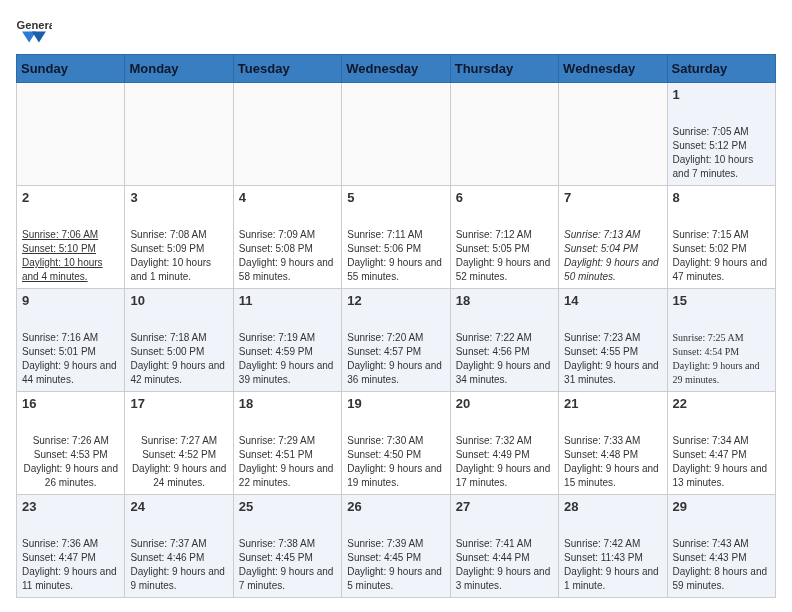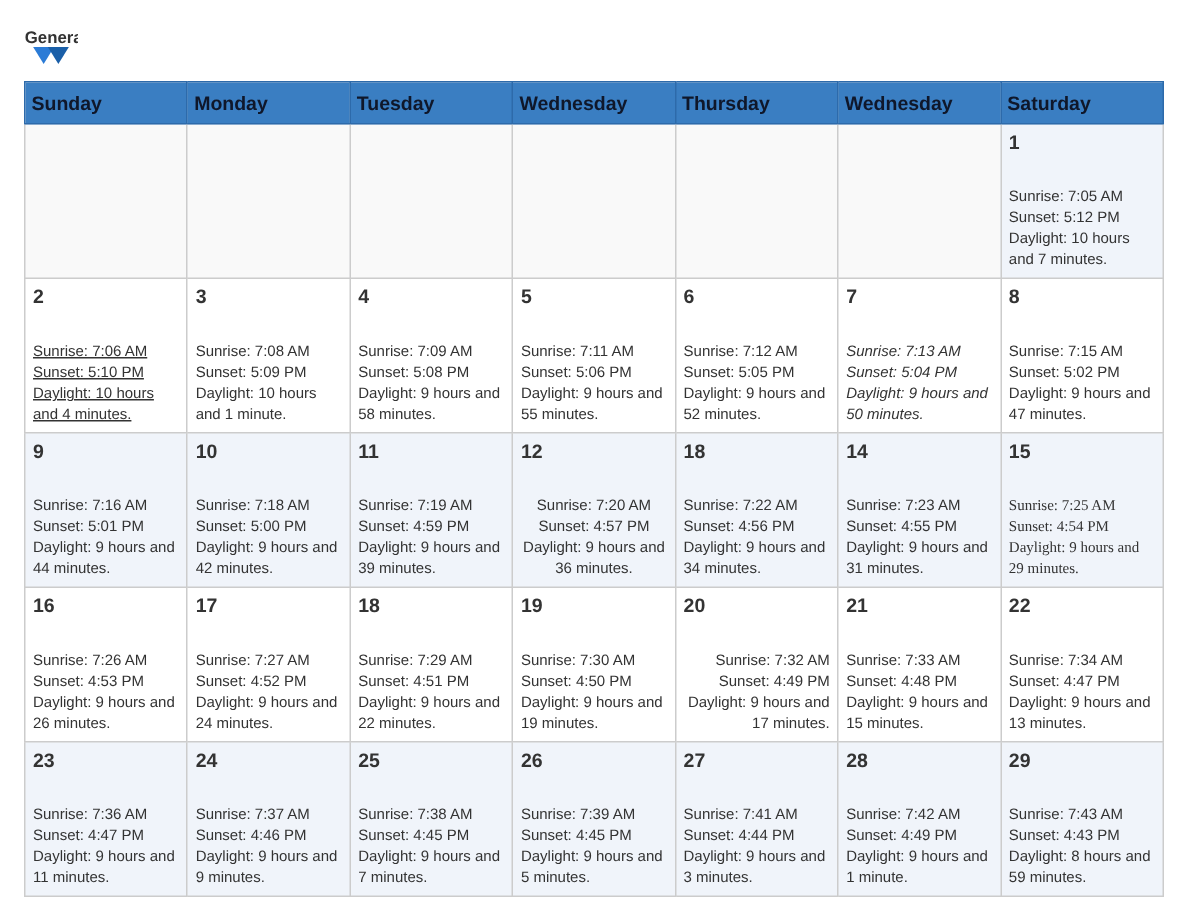--- a/index.html
+++ b/index.html
@@ -193,21 +193,21 @@
 Daylight: 9 hours and 42 minutes.</div>
         </td>
         <td>
           <span class="day-number">11</span>
           <div class="day-info" style="white-space: pre-line;">Sunrise: 7:19 AM
 Sunset: 4:59 PM
 Daylight: 9 hours and 39 minutes.</div>
         </td>
         <td>
           <span class="day-number">12</span>
-          <div class="day-info" style="white-space: pre-line; text-align: center;">Sunrise: 7:20 AM
+          <div class="day-info" style="white-space: pre-line;">Sunrise: 7:20 AM
 Sunset: 4:57 PM
 Daylight: 9 hours and 36 minutes.</div>
         </td>
         <td>
           <span class="day-number">18</span>
           <div class="day-info" style="white-space: pre-line;">Sunrise: 7:22 AM
 Sunset: 4:56 PM
 Daylight: 9 hours and 34 minutes.</div>
         </td>
         <td>
@@ -219,45 +219,45 @@
         <td>
           <span class="day-number">15</span>
           <div class="day-info" style="white-space: pre-line; font-family: Liberation Serif, serif;">Sunrise: 7:25 AM
 Sunset: 4:54 PM
 Daylight: 9 hours and 29 minutes.</div>
         </td>
       </tr>
       <tr>
         <td>
           <span class="day-number">16</span>
-          <div class="day-info" style="white-space: pre-line;">Sunrise: 7:26 AM
+          <div class="day-info" style="white-space: pre-line; text-align: center;">Sunrise: 7:26 AM
 Sunset: 4:53 PM
 Daylight: 9 hours and 26 minutes.</div>
         </td>
         <td>
           <span class="day-number">17</span>
-          <div class="day-info" style="white-space: pre-line;">Sunrise: 7:27 AM
+          <div class="day-info" style="white-space: pre-line; text-align: center;">Sunrise: 7:27 AM
 Sunset: 4:52 PM
 Daylight: 9 hours and 24 minutes.</div>
         </td>
         <td>
           <span class="day-number">18</span>
           <div class="day-info" style="white-space: pre-line;">Sunrise: 7:29 AM
 Sunset: 4:51 PM
 Daylight: 9 hours and 22 minutes.</div>
         </td>
         <td>
           <span class="day-number">19</span>
           <div class="day-info" style="white-space: pre-line;">Sunrise: 7:30 AM
 Sunset: 4:50 PM
 Daylight: 9 hours and 19 minutes.</div>
         </td>
         <td>
           <span class="day-number">20</span>
-          <div class="day-info" style="white-space: pre-line; text-align: right;">Sunrise: 7:32 AM
+          <div class="day-info" style="white-space: pre-line;">Sunrise: 7:32 AM
 Sunset: 4:49 PM
 Daylight: 9 hours and 17 minutes.</div>
         </td>
         <td>
           <span class="day-number">21</span>
           <div class="day-info" style="white-space: pre-line;">Sunrise: 7:33 AM
 Sunset: 4:48 PM
 Daylight: 9 hours and 15 minutes.</div>
         </td>
         <td>
@@ -294,21 +294,21 @@
         </td>
         <td>
           <span class="day-number">27</span>
           <div class="day-info" style="white-space: pre-line;">Sunrise: 7:41 AM
 Sunset: 4:44 PM
 Daylight: 9 hours and 3 minutes.</div>
         </td>
         <td>
           <span class="day-number">28</span>
           <div class="day-info" style="white-space: pre-line;">Sunrise: 7:42 AM
-Sunset: 4:49 PM
+Sunset: 11:43 PM
 Daylight: 9 hours and 1 minute.</div>
         </td>
         <td>
           <span class="day-number">29</span>
           <div class="day-info" style="white-space: pre-line;">Sunrise: 7:43 AM
 Sunset: 4:43 PM
 Daylight: 8 hours and 59 minutes.</div>
         </td>
       </tr>
     </tbody>

